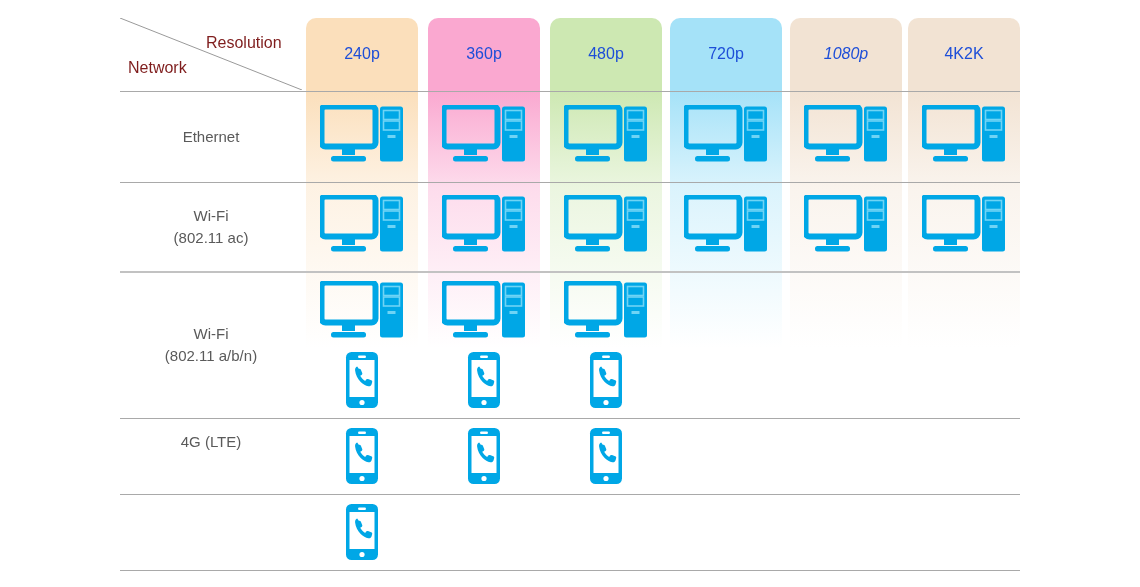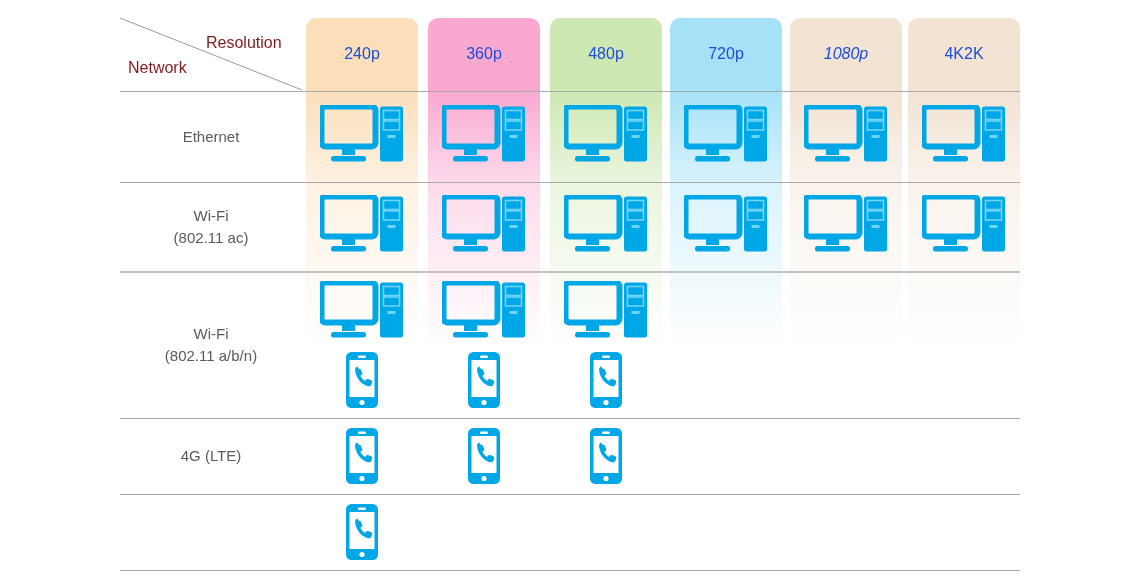--- a/index.html
+++ b/index.html
@@ -451,21 +451,21 @@
     <path d="M12.2 15.6c-1.5 0.5 -2.3 2.1 -2.1 3.9
              c0.5 4.3 2.6 8.4 5.6 11.4 c2.3 2.3 5.0 3.9 7.6 4.4
              c1.6 0.3 2.9 -0.6 3.3 -2.0 l0.6 -2.2 c0.2 -0.8 -0.2 -1.6 -1.0 -1.9
              l-3.2 -1.2 c-0.7 -0.3 -1.5 0.0 -1.9 0.6 l-0.9 1.4
              c-2.0 -1.2 -3.8 -3.1 -5.0 -5.2 l1.4 -0.9
              c0.7 -0.4 0.9 -1.2 0.6 -1.9 l-1.3 -3.2
              c-0.3 -0.7 -1.1 -1.1 -1.9 -0.9 z" fill="#00A7E6"></path>
   </svg>
       </div>
     </div>
-    <div class="rowlabel" style="top: 418px; height: 76px;">
+    <div class="rowlabel" style="top: 404px; height: 76px;">
       <span>4G (LTE)</span>
     </div>
     <div class="cell" style="left: 306px; top: 418px; height: 76px;">
       <div class="dev-stack">
   <svg class="icon-phone" width="34" height="58" viewBox="0 0 34 58">
     <rect x="1" y="1" width="32" height="56" rx="5.5" ry="5.5" fill="#00A7E6"></rect>
     <rect x="4.5" y="9" width="25" height="37" fill="#ffffff"></rect>
     <rect x="13" y="4.5" width="8" height="2.4" rx="1.2" ry="1.2" fill="#ffffff"></rect>
     <circle cx="17" cy="51.5" r="2.6" fill="#ffffff"></circle>
 

